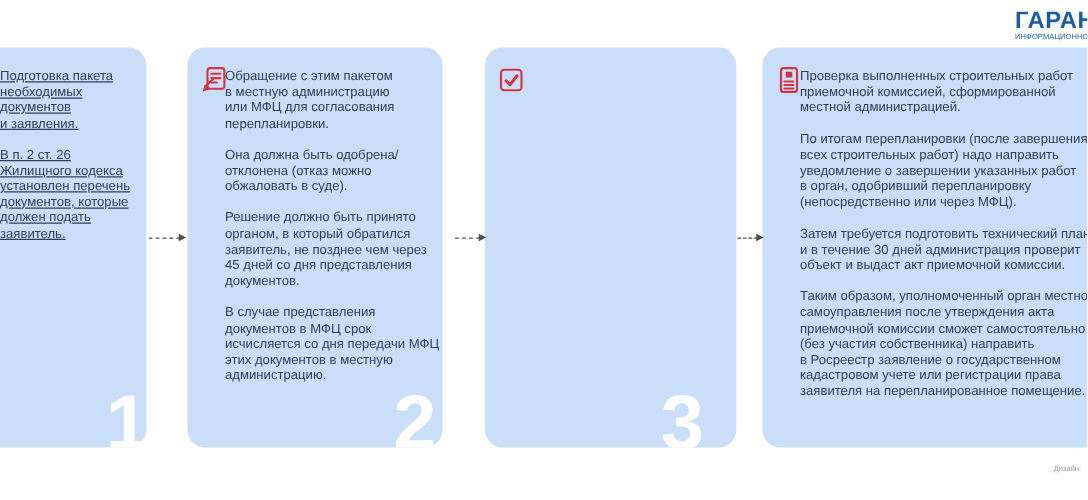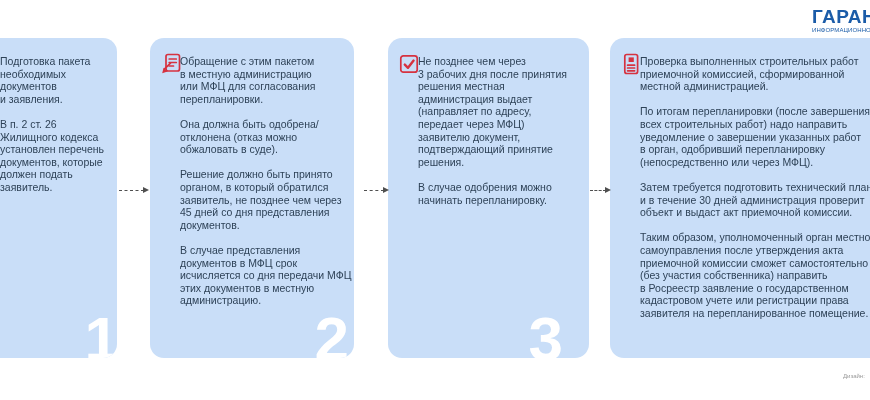--- a/index.html
+++ b/index.html
@@ -30,21 +30,21 @@
   .card-4 { left: 610px; width: 320px; }
   .card-text {
     position: absolute;
     top: 17px;
     left: 30px;
     font-size: 10.5px;
     line-height: 12.6px;
     color: #2e4257;
     white-space: pre;
   }
-  .card-1 .card-text { left: 40px; }
+  .card-1 .card-text { left: 40px; text-decoration: underline; }
   .card-icon { position: absolute; top: 15px; left: 10px; width: 22px; height: 22px; }
   .card-icon svg { width: 22px; height: 22px; display: block; }
   .step-number {
     position: absolute;
     bottom: -12px;
     font-size: 62px;
     line-height: 1;
     font-weight: bold;
     color: #ffffff;
   }
@@ -129,32 +129,20 @@
     <div class="step-number">2</div>
   </div>
 
   <div class="card card-3">
     <span class="card-icon">
       <svg viewBox="0 0 22 22" fill="none" stroke="#d63240" stroke-width="1.7" stroke-linecap="round" stroke-linejoin="round">
         <rect x="2.8" y="2.8" width="16.4" height="16.4" rx="2.5"></rect>
         <path d="M6.8 11.6 L10 14.8 L15.6 7.6" stroke-width="2.4"></path>
       </svg>
     </span>
-    <div class="card-text">Не позднее чем через
-3 рабочих дня после принятия
-решения местная
-администрация выдает
-(направляет по адресу,
-передает через МФЦ)
-заявителю документ,
-подтверждающий принятие
-решения.
-
-В случае одобрения можно
-начинать перепланировку.</div>
     <div class="step-number">3</div>
   </div>
 
   <div class="card card-4">
     <span class="card-icon">
       <svg viewBox="0 0 22 22" fill="none" stroke="#d63240" stroke-width="1.7" stroke-linecap="round" stroke-linejoin="round">
         <rect x="4.8" y="1.5" width="12.8" height="19" rx="2"></rect>
         <rect x="8.6" y="4.4" width="5.2" height="4.6" fill="#d63240" stroke="none"></rect>
         <line x1="7.6" y1="12.2" x2="14.6" y2="12.2"></line>
         <line x1="7.6" y1="15" x2="14.6" y2="15"></line>

